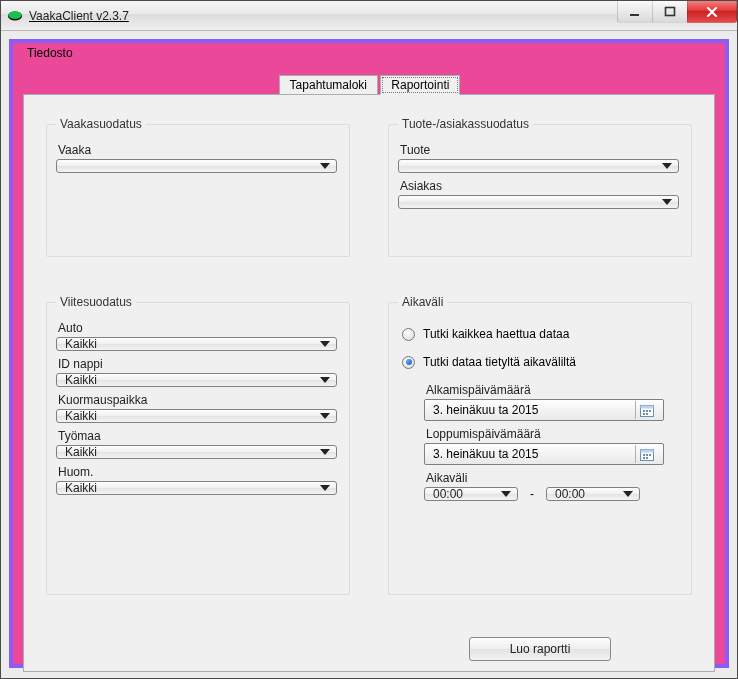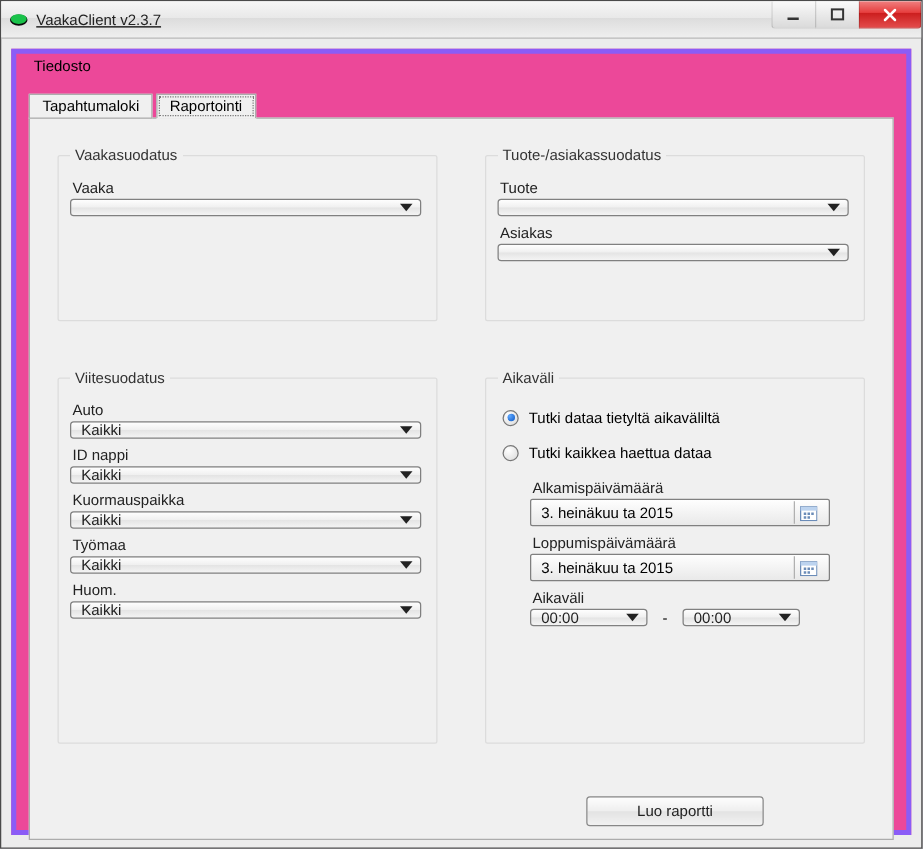--- a/index.html
+++ b/index.html
@@ -40,21 +40,21 @@
   .winbtn.close svg { width:14px;height:14px;}
 
   
   .client {
     position:absolute; left:8px; right:8px; top:38px; bottom:10px;
     background:#ec4899; border:4px solid #8b5cf6;
   }
   .menubar { height:22px; padding:3px 8px; border-bottom:1px solid transparent;}
   .menubar .item { padding:2px 6px;}
 
-  .tabstrip { position:relative; margin:10px 10px 0 10px; height:20px;}
+  .tabstrip { position:relative; margin:10px 10px 0 10px; height:20px;text-align:center;}
   .tab {
     display:inline-block; padding:2px 10px; height:20px;
     background:#f0f0f0; border:1px solid #acacac;
     border-bottom-color:#acacac;
     position:relative; margin-right:-1px;
   }
   .tab.active {
     background:#f0f0f0; border-bottom-color:#f0f0f0;
     outline:1px dotted #7a7a7a; outline-offset:-3px;
   }
@@ -241,27 +241,27 @@
             <div class="dropdown">
               <span></span>
               <span class="tri"></span>
             </div>
           </fieldset>
 
           <fieldset class="group vtaller">
             <legend>Aikaväli</legend>
 
             <div class="radio-opt">
+              <span class="radio"></span>
+              <span>Tutki kaikkea haettua dataa</span>
+            </div>
+
+            <div class="radio-opt">
               <span class="radio on"></span>
               <span>Tutki dataa tietyltä aikaväliltä</span>
-            </div>
-
-            <div class="radio-opt">
-              <span class="radio"></span>
-              <span>Tutki kaikkea haettua dataa</span>
             </div>
 
             <div class="indent">
               <div class="field-label">Alkamispäivämäärä</div>
               <div class="date-box">
                 <span>3.  heinäkuu   ta 2015</span>
                 <span class="date-btn">
                   <svg class="cal-icon" viewBox="0 0 14 13">
                     <rect x="0.5" y="1.5" width="13" height="11" fill="#fff" stroke="#6b8cb8"></rect>
                     <rect x="0.5" y="1.5" width="13" height="3" fill="#bcd3ef"></rect>

